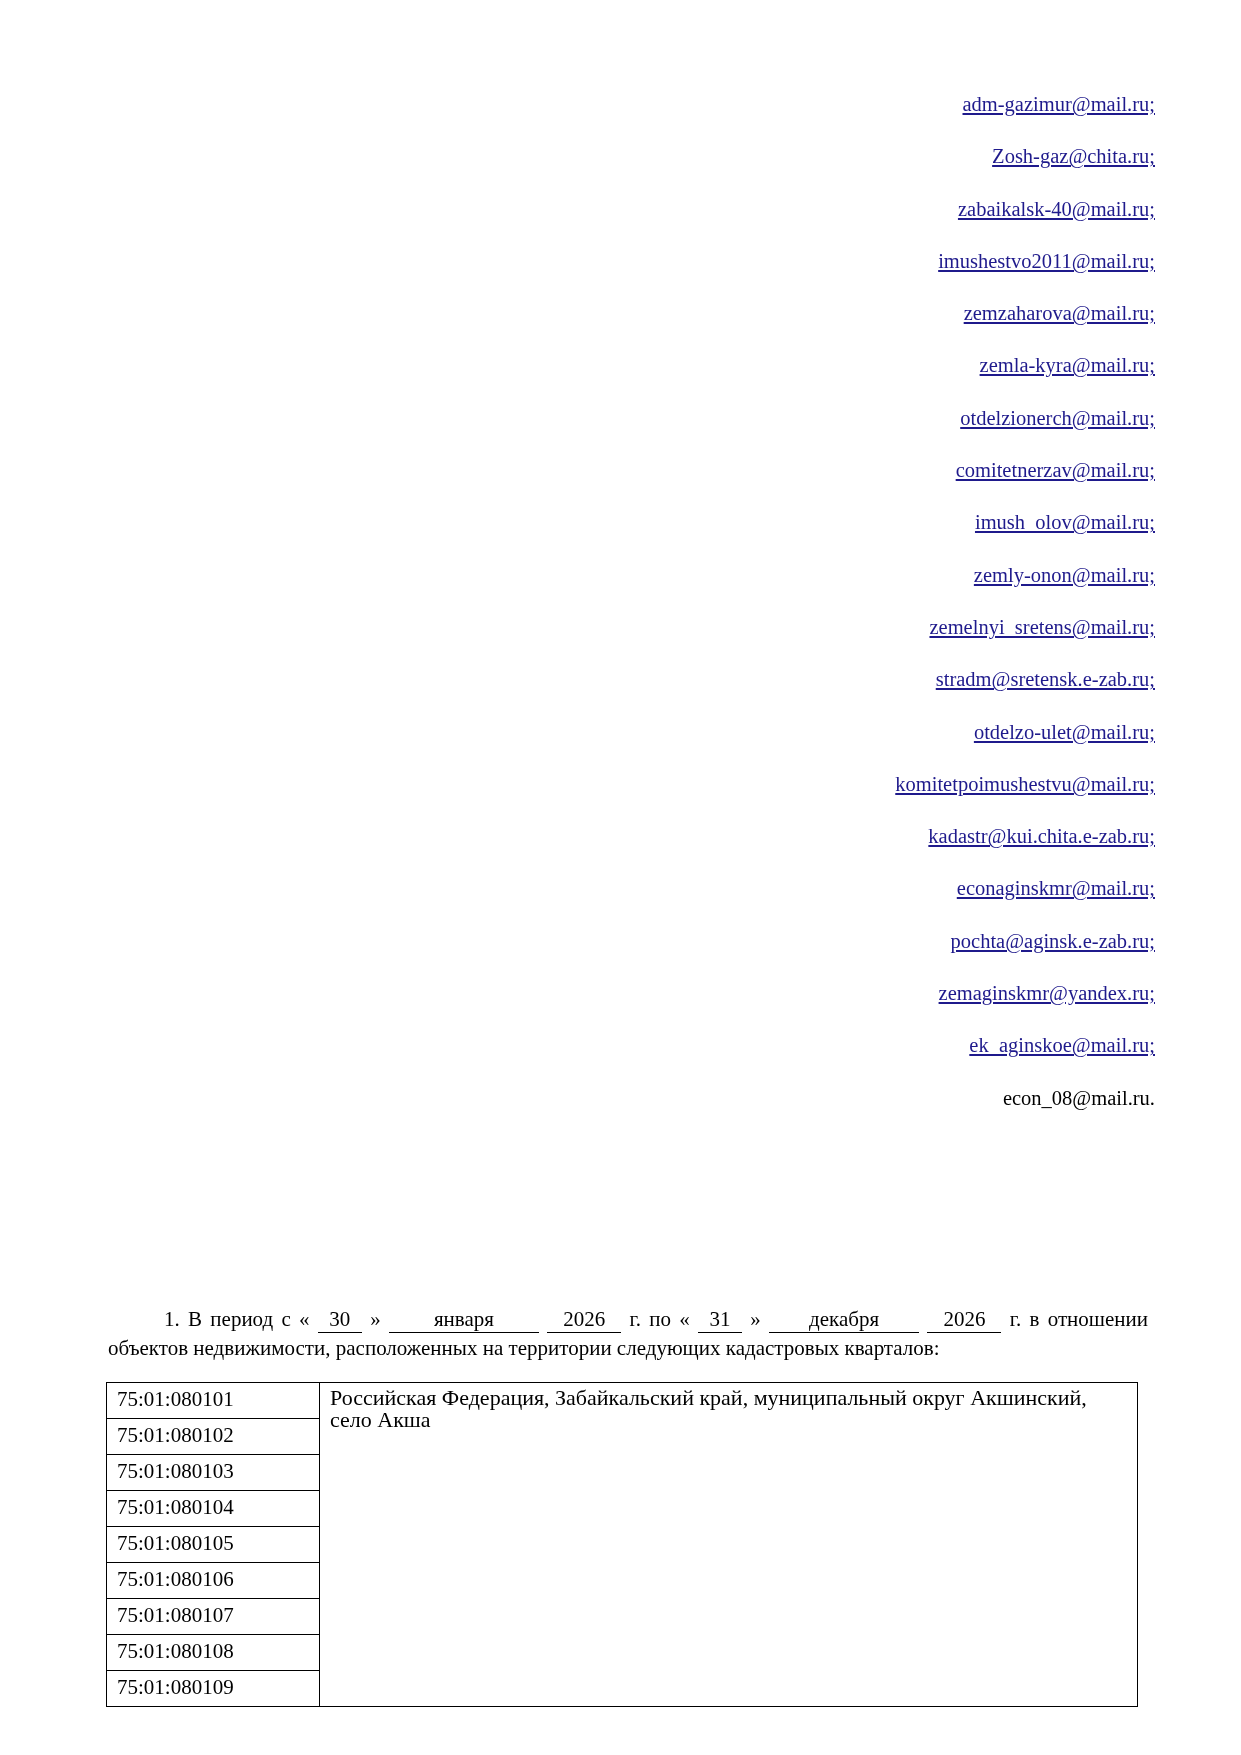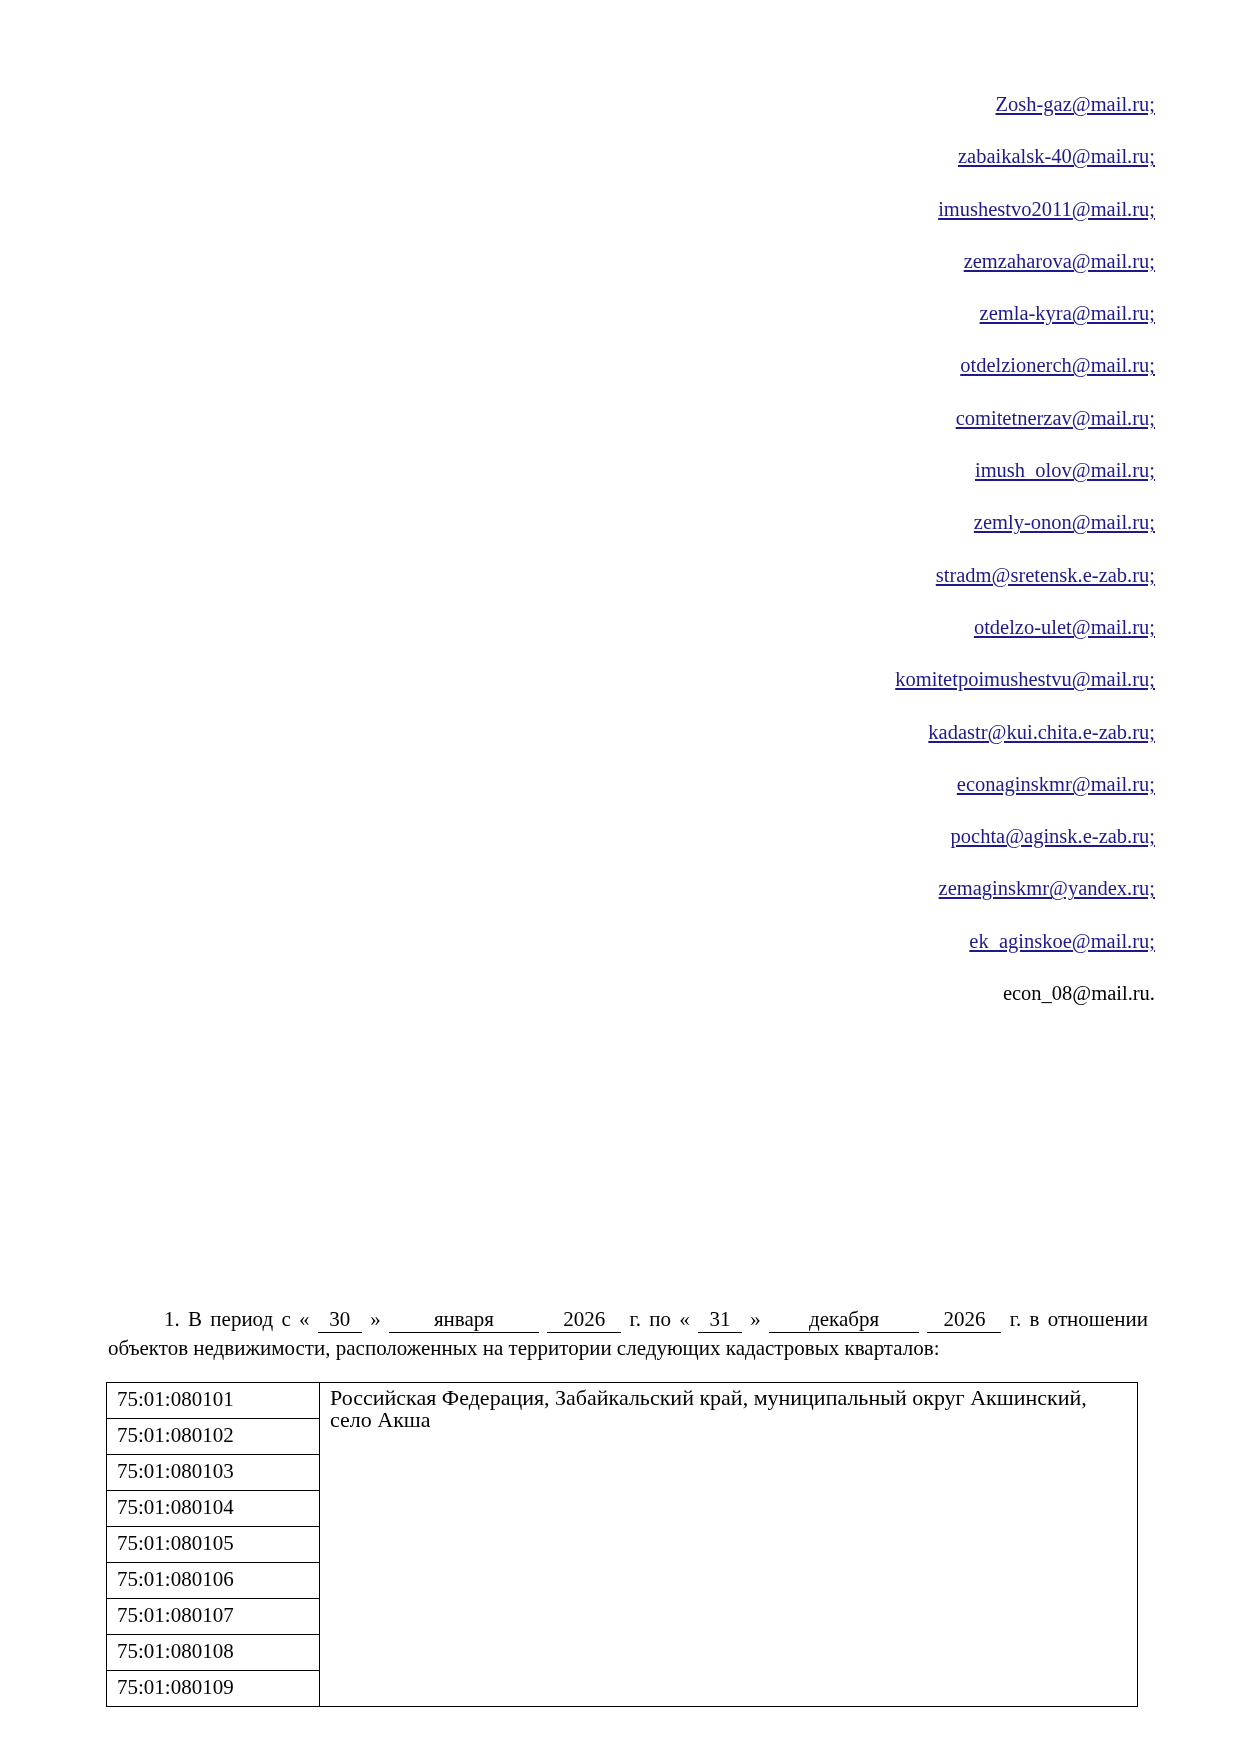--- a/index.html
+++ b/index.html
@@ -99,29 +99,31 @@
     font-size: 22px;
     line-height: 22px;
   }
 </style>
 </head>
 <body>
 
 <div class="page">
 
   <div class="email-block">
-    <div class="email-line"><span class="addr">Zosh-gaz@mail.ru;</span></div>
+    <div class="email-line"><span class="addr">adm-gazimur@mail.ru;</span></div>
+    <div class="email-line"><span class="addr">Zosh-gaz@chita.ru;</span></div>
     <div class="email-line"><span class="addr">zabaikalsk-40@mail.ru;</span></div>
     <div class="email-line"><span class="addr">imushestvo2011@mail.ru;</span></div>
     <div class="email-line"><span class="addr">zemzaharova@mail.ru;</span></div>
     <div class="email-line"><span class="addr">zemla-kyra@mail.ru;</span></div>
     <div class="email-line"><span class="addr">otdelzionerch@mail.ru;</span></div>
     <div class="email-line"><span class="addr">comitetnerzav@mail.ru;</span></div>
     <div class="email-line"><span class="addr">imush_olov@mail.ru;</span></div>
     <div class="email-line"><span class="addr">zemly-onon@mail.ru;</span></div>
+    <div class="email-line"><span class="addr">zemelnyi_sretens@mail.ru;</span></div>
     <div class="email-line"><span class="addr">stradm@sretensk.e-zab.ru;</span></div>
     <div class="email-line"><span class="addr">otdelzo-ulet@mail.ru;</span></div>
     <div class="email-line"><span class="addr">komitetpoimushestvu@mail.ru;</span></div>
     <div class="email-line"><span class="addr">kadastr@kui.chita.e-zab.ru;</span></div>
     <div class="email-line"><span class="addr">econaginskmr@mail.ru;</span></div>
     <div class="email-line"><span class="addr">pochta@aginsk.e-zab.ru;</span></div>
     <div class="email-line"><span class="addr">zemaginskmr@yandex.ru;</span></div>
     <div class="email-line"><span class="addr">ek_aginskoe@mail.ru;</span></div>
     <div class="email-line plain"><span class="addr">econ_08@mail.ru.</span></div>
   </div>

